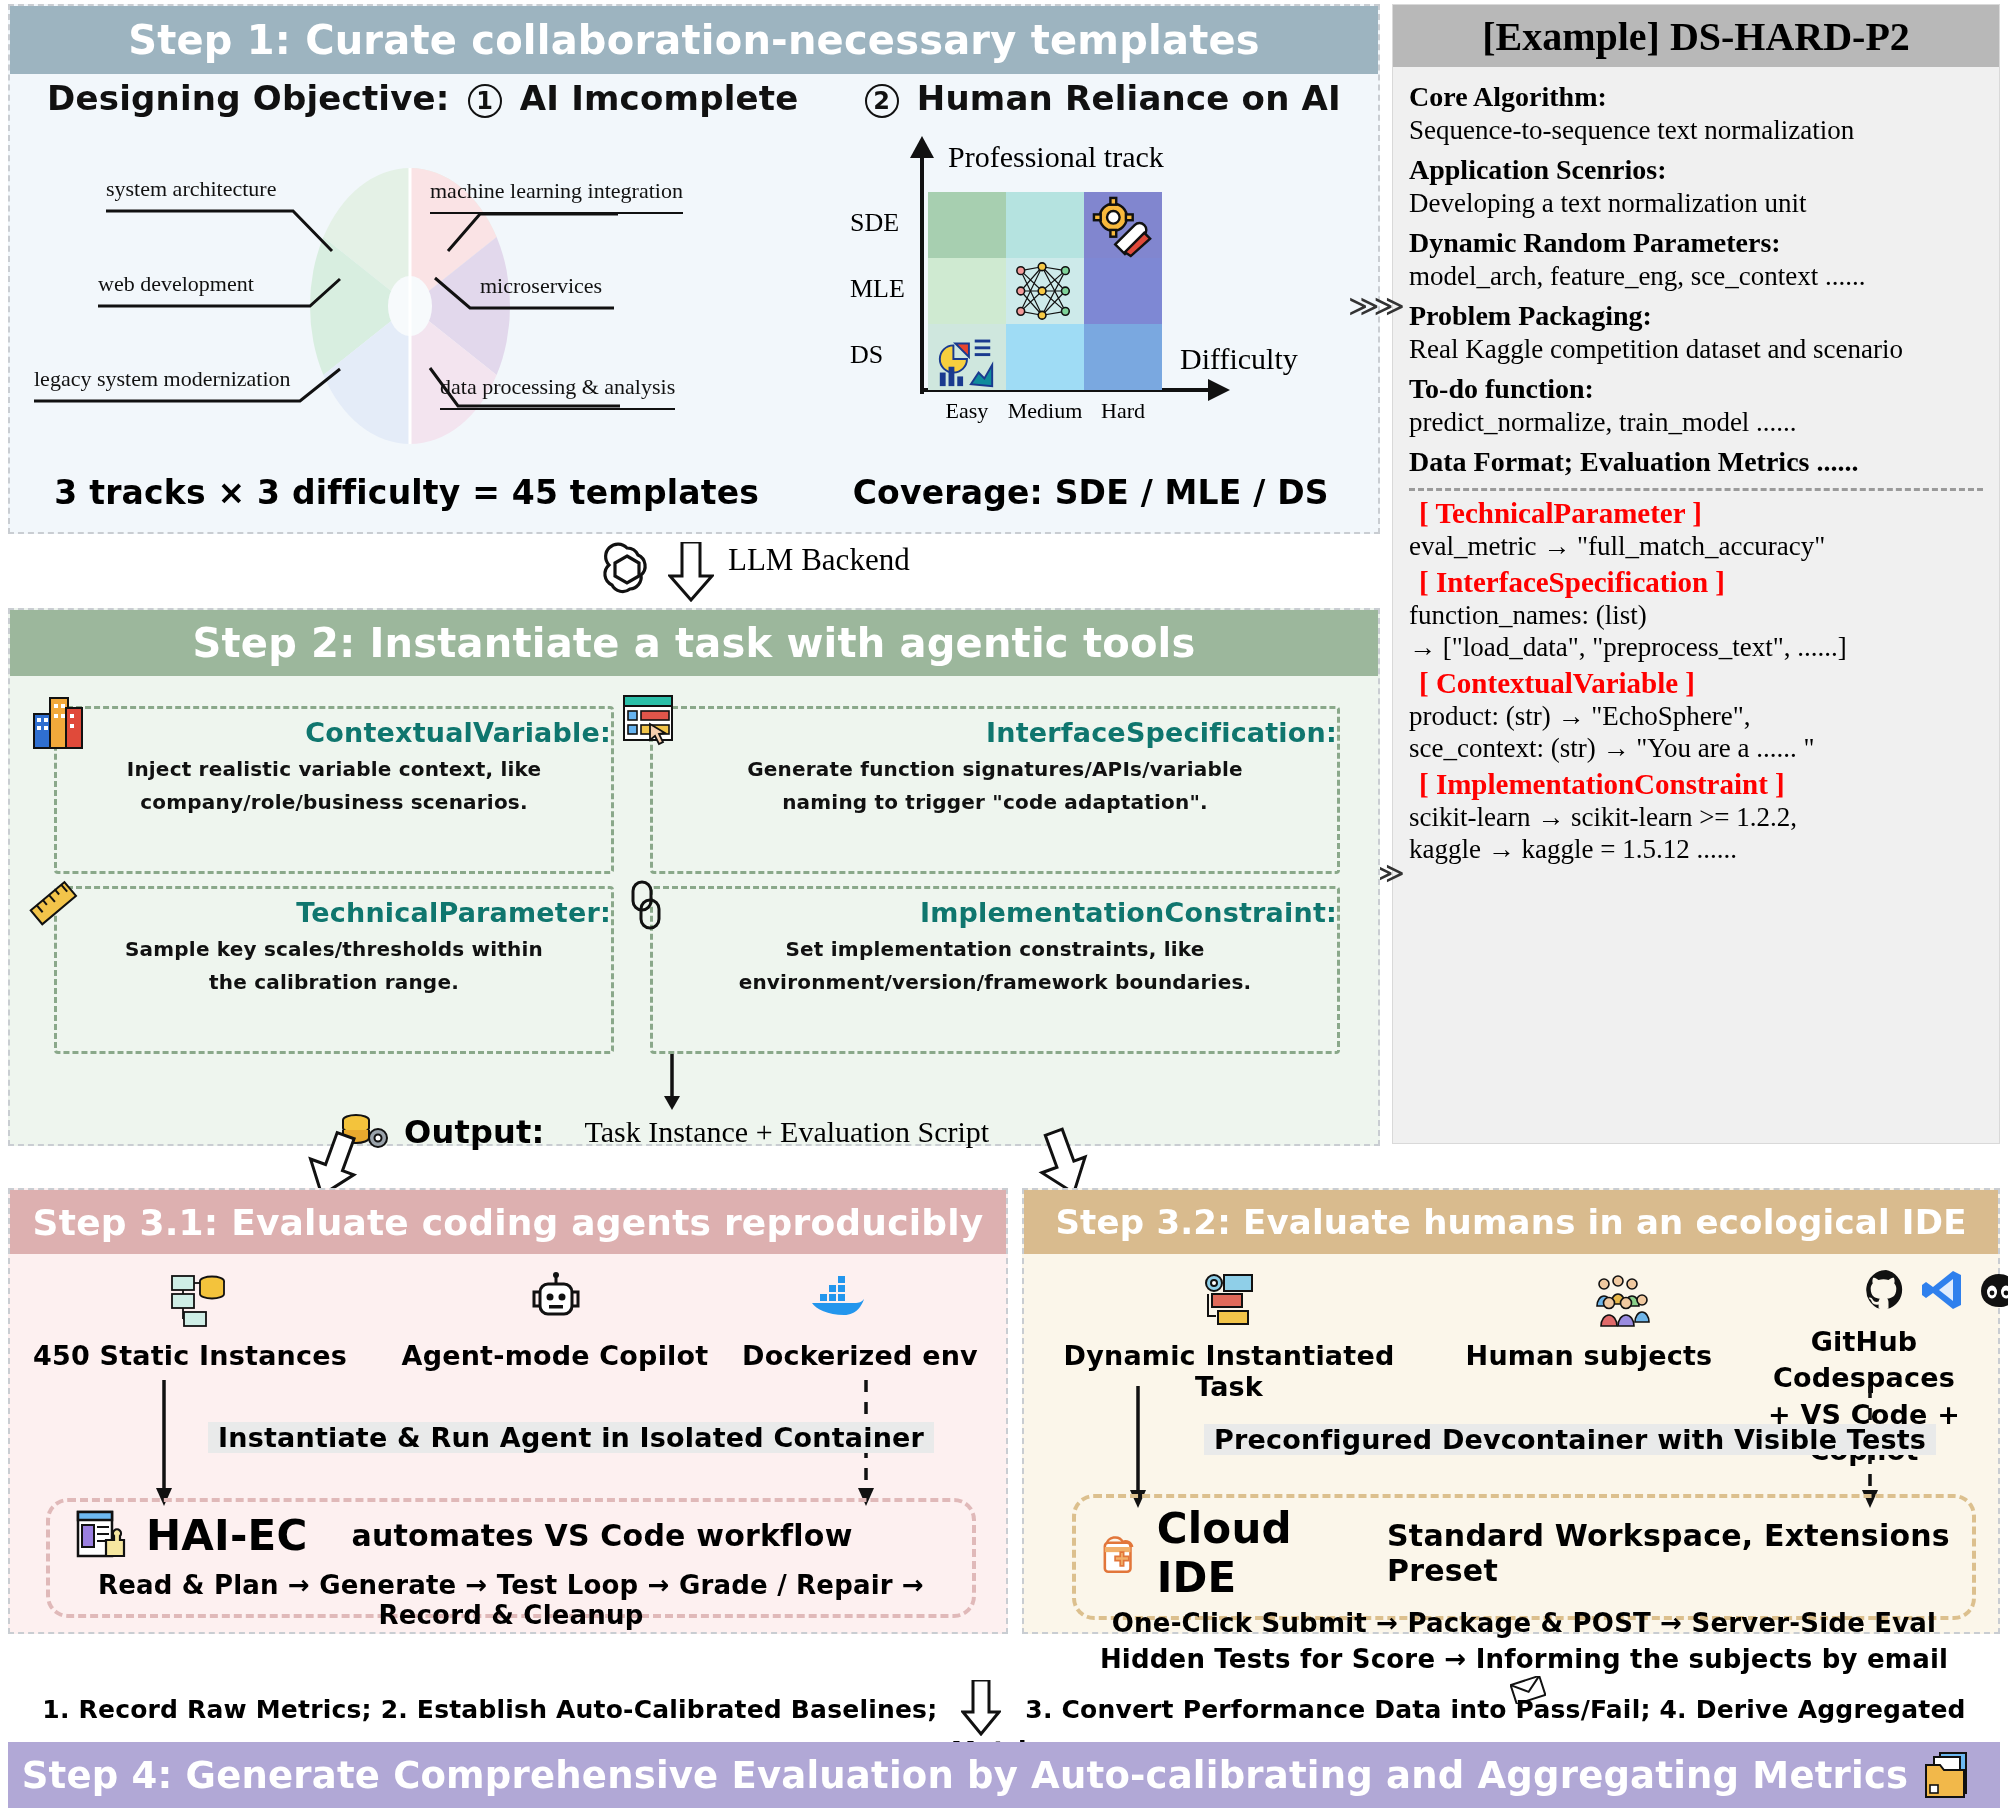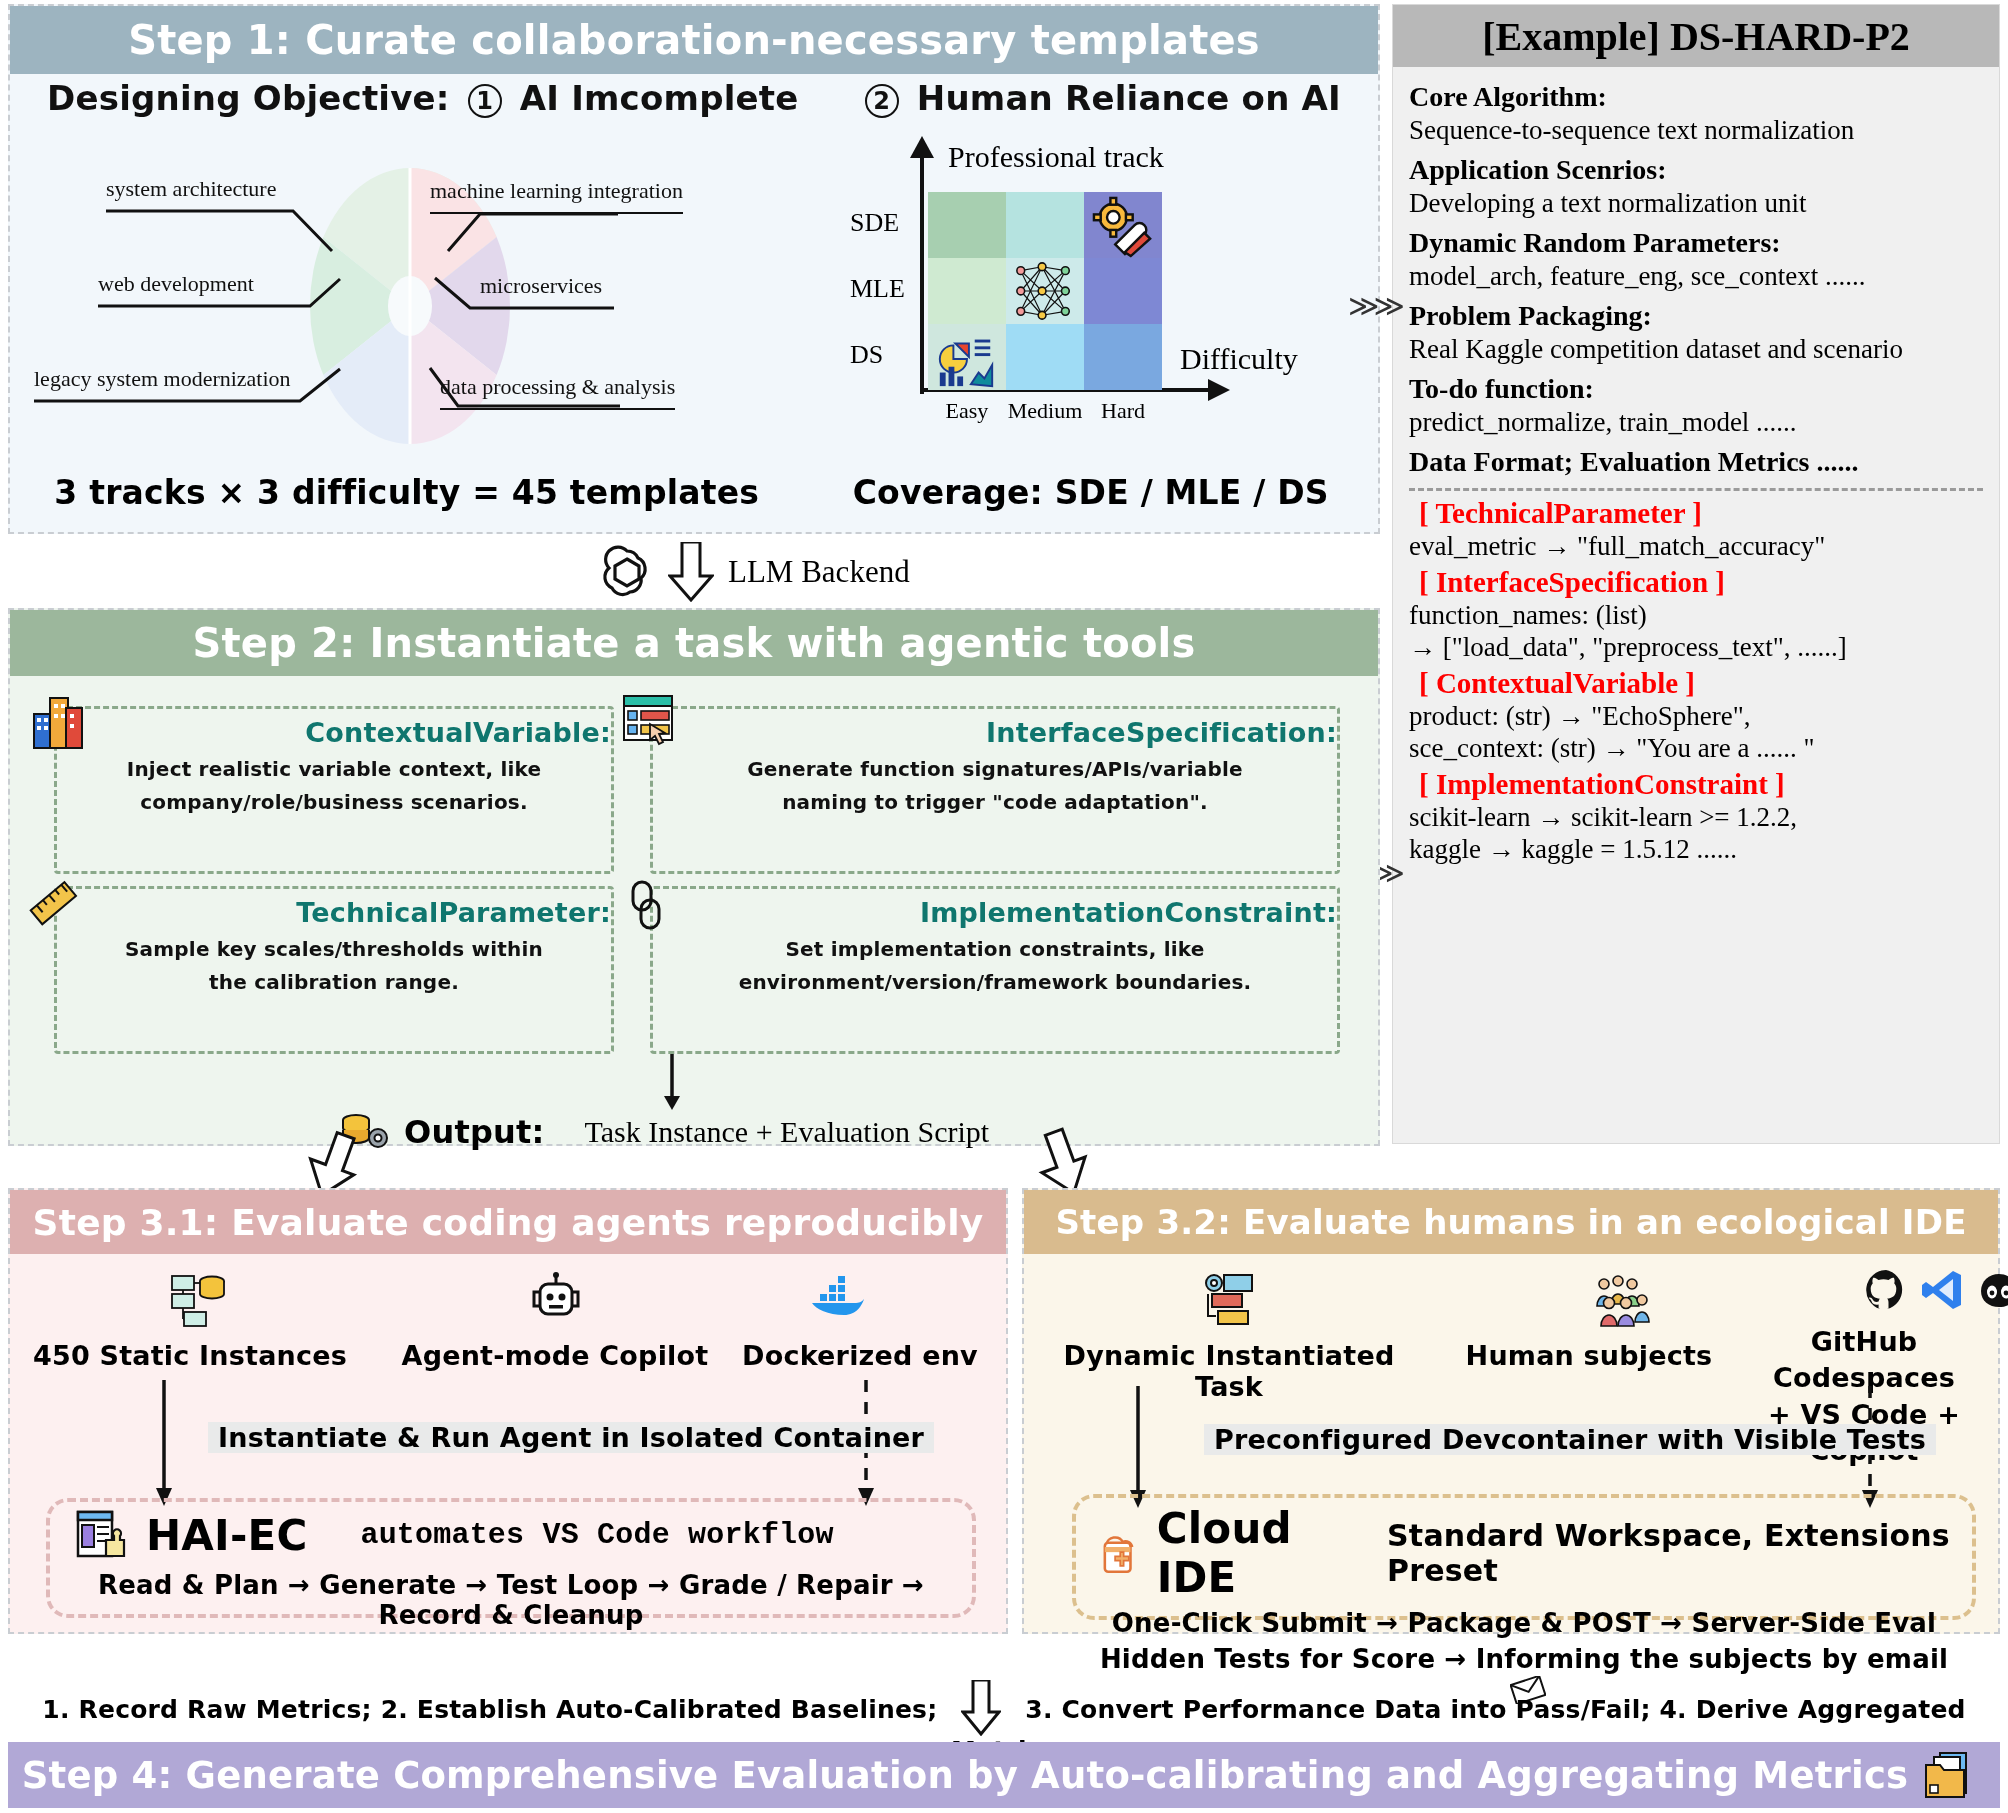--- a/index.html
+++ b/index.html
@@ -222,21 +222,21 @@
       <div style="background:#7aa8e0"></div>
     </div>
   </div>
 
   <div id="s1-footer">
     <div class="f1 hand">3 tracks × 3 difficulty = 45 templates</div>
     <div class="f2 hand">Coverage: SDE / MLE / DS</div>
   </div>
 </section>
 
-<div style="position:absolute; left:600px; top:542px; display:flex; align-items:center; gap:14px;">
+<div style="position:absolute; left:600px; top:542px; display:flex; align-items:flex-start; gap:14px;">
   <svg width="54" height="54" viewBox="0 0 54 54">
     <path d="M27,6 a12,12 0 0,1 11,7 a12,12 0 0,1 3,20 a12,12 0 0,1 -11,14 a12,12 0 0,1 -18,-4 a12,12 0 0,1 -3,-20 a12,12 0 0,1 18,-17 Z" fill="none" stroke="#111" stroke-width="3.2"></path>
     <path d="M27,14 L39,21 L39,34 L27,41 L15,34 L15,21 Z" fill="none" stroke="#111" stroke-width="3.2"></path>
   </svg>
   <svg width="46" height="60" viewBox="0 0 46 60">
     <path d="M14,0 L32,0 L32,34 L44,34 L23,58 L2,34 L14,34 Z" fill="#fff" stroke="#111" stroke-width="3"></path>
   </svg>
   <span class="serif" style="font-size:31px">LLM Backend</span>
 </div>
 
@@ -430,21 +430,21 @@
         <rect x="2" y="2" width="34" height="8" fill="#6cb9f2" stroke="#111" stroke-width="2.5"></rect>
         <rect x="6" y="15" width="12" height="22" fill="#9a7fe0" stroke="#111" stroke-width="2"></rect>
         <g stroke="#111" stroke-width="2">
             <line x1="21" y1="17" x2="33" y2="17"></line>
             <line x1="21" y1="24" x2="33" y2="24"></line>
             <line x1="21" y1="31" x2="30" y2="31"></line>
           </g>
         <path d="M30,30 h8 v-4 a4,4 0 1,1 6,0 v4 h4 v16 h-18 Z" fill="#f6e7a0" stroke="#111" stroke-width="2.2"></path>
       </svg>
       <span class="hand" style="font-size:42px">HAI-EC</span>
-      <span class="hand" style="font-size:30px; margin-left:33px;font-family:Liberation Mono, monospace;">automates VS Code workflow</span>
+      <span class="hand" style="font-size:30px; margin-left:24px;">automates VS Code workflow</span>
     </div>
     <div class="hand" style="text-align:center; font-size:26px; margin-top:10px;">Read &amp; Plan → Generate → Test Loop → Grade / Repair → Record &amp; Cleanup</div>
   </div>
 </section>
 
 <section id="step32">
   <div class="bar hand">Step 3.2: Evaluate humans in an ecological IDE</div>
 
   <svg width="54" height="56" viewBox="0 0 54 56" style="position:absolute;left:178px;top:82px">
     <circle cx="12" cy="11" r="8" fill="#8fcfe8" stroke="#111" stroke-width="2"></circle>

